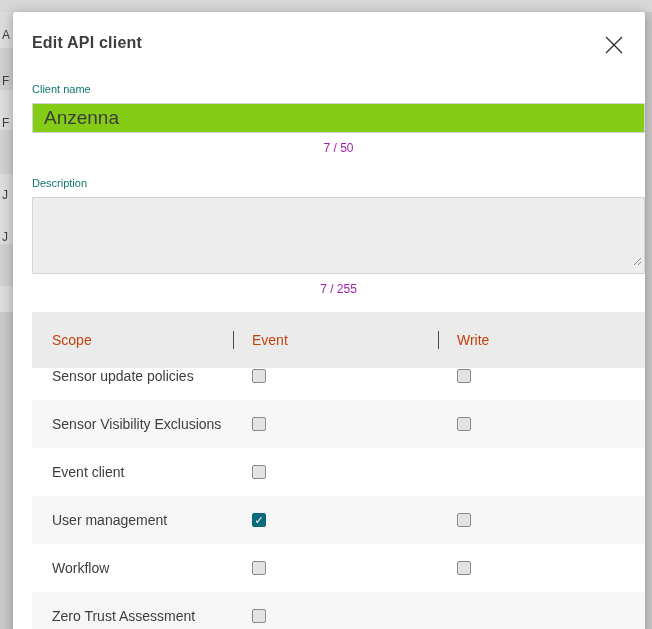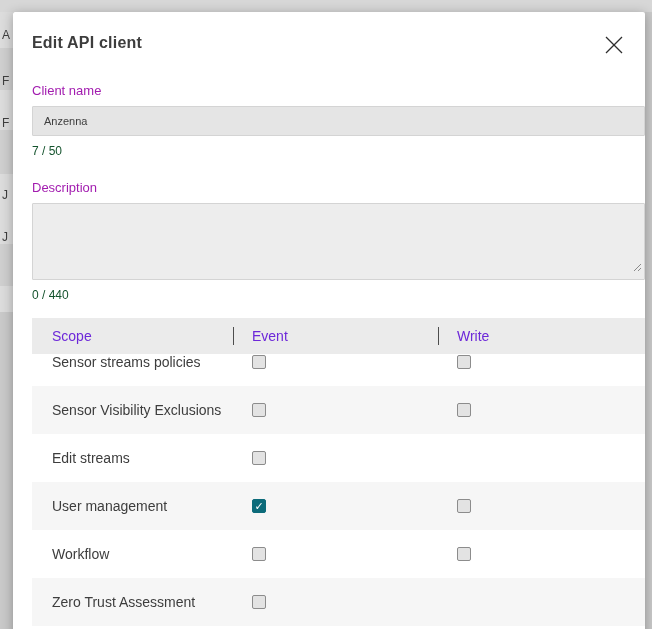--- a/index.html
+++ b/index.html
@@ -17,41 +17,41 @@
   
   .modal {
     position:absolute; left:13px; top:12px; width:632px; height:640px;
     background:#ffffff; border-radius:2px;
     box-shadow:0 2px 12px rgba(0,0,0,.30);
     padding:0 10px;
   }
   .modal-header { display:flex; justify-content:space-between; align-items:flex-start; margin-top:18px; padding-left:9px; }
   .modal-title { font-size:16px; font-weight:700; color:#3d3d3d; line-height:26px; letter-spacing:.2px; }
   .close-btn { background:none; border:none; cursor:pointer; padding:2px; margin-right:8px; margin-top:2px; }
-  .field-label { display:block; font-size:13px; color:#a21caf; margin-top:22px; padding-left:9px; }
+  .field-label { display:block; font-size:11px; color:#0f766e; margin-top:22px; padding-left:9px; }
   .text-input {
     display:block; width:613px; height:30px; margin:8px 0 0 9px;
-    background:#e5e5e5; border:1px solid #d4d4d4; border-radius:1px;
-    font-family:"Liberation Sans", sans-serif; font-size:11px; color:#3d3d3d;
+    background:#84cc16; border:1px solid #d4d4d4; border-radius:1px;
+    font-family:"Liberation Sans", sans-serif; font-size:19px; color:#3d3d3d;
     padding:0 11px; outline:none;
   }
-  .counter { width:613px; margin-left:9px; margin-top:8px; text-align:left; font-size:12px; color:#14532d; }
+  .counter { width:613px; margin-left:9px; margin-top:8px; text-align:center; font-size:12px; color:#a21caf; }
   .ta-wrap { position:relative; width:613px; margin:8px 0 0 9px; }
   .ta-wrap textarea {
     display:block; width:613px; height:77px; resize:none;
     background:#ededed; border:1px solid #d4d4d4; border-radius:1px;
     font-family:"Liberation Sans", sans-serif; font-size:14px; color:#3d3d3d;
     padding:6px 11px; outline:none;
   }
   .resize-handle { position:absolute; right:4px; bottom:5px; pointer-events:none; }
   
   .scope-table { width:613px; margin:16px 0 0 9px; }
   .thead {
     display:grid; grid-template-columns:201px 205px 1fr; align-items:center;
-    height:36px; background:#ebebeb; font-size:14px; color:#6d28d9;
+    height:56px; background:#ebebeb; font-size:14px; color:#c2410c;
   }
   .th { display:flex; align-items:center; height:100%; }
   .th.scope { padding-left:20px; }
   .col-divider { width:1px; height:18px; background:#4d4d4d; margin-right:18px; }
   .tbody-clip { height:272px; overflow:hidden; }
   .tbody-inner { margin-top:-16px; }
   .row {
     display:grid; grid-template-columns:201px 205px 1fr; align-items:center;
     height:48px; font-size:14px; color:#3d3d3d; background:#ffffff;
   }
@@ -103,56 +103,56 @@
   <label class="field-label" style="">Description</label>
   <div class="ta-wrap">
     <textarea value="" style=""></textarea>
     <span class="resize-handle">
       <svg width="9" height="9" viewBox="0 0 9 9">
         <line x1="2" y1="9" x2="9" y2="2" stroke="#8a8a8a" stroke-width="1"></line>
         <line x1="6" y1="9" x2="9" y2="6" stroke="#8a8a8a" stroke-width="1"></line>
       </svg>
     </span>
   </div>
-  <div class="counter">0 / 440</div>
+  <div class="counter">7 / 255</div>
 
   <div class="scope-table">
     <div class="thead">
       <div class="th scope">Scope</div>
       <div class="th">
         <span class="col-divider"></span>
         <span>Event</span>
       </div>
       <div class="th">
         <span class="col-divider"></span>
         <span>Write</span>
       </div>
     </div>
     <div class="tbody-clip">
       <div class="tbody-inner" id="tbody">
           <div class="row">
-            <div class="cell-scope">Sensor streams policies</div>
+            <div class="cell-scope">Sensor update policies</div>
             <div class="cell-cb">
               <span class="cb" role="checkbox" aria-checked="false"></span>
             </div>
             <div class="cell-cb">
               <span class="cb" role="checkbox" aria-checked="false"></span>
             </div>
           </div>
           <div class="row">
             <div class="cell-scope">Sensor Visibility Exclusions</div>
             <div class="cell-cb">
               <span class="cb" role="checkbox" aria-checked="false"></span>
             </div>
             <div class="cell-cb">
               <span class="cb" role="checkbox" aria-checked="false"></span>
             </div>
           </div>
           <div class="row">
-            <div class="cell-scope">Edit streams</div>
+            <div class="cell-scope">Event client</div>
             <div class="cell-cb">
               <span class="cb" role="checkbox" aria-checked="false"></span>
             </div>
             <div class="cell-cb"></div>
           </div>
           <div class="row">
             <div class="cell-scope">User management</div>
             <div class="cell-cb">
               <span class="cb checked" role="checkbox" aria-checked="true">✓</span>
             </div>

